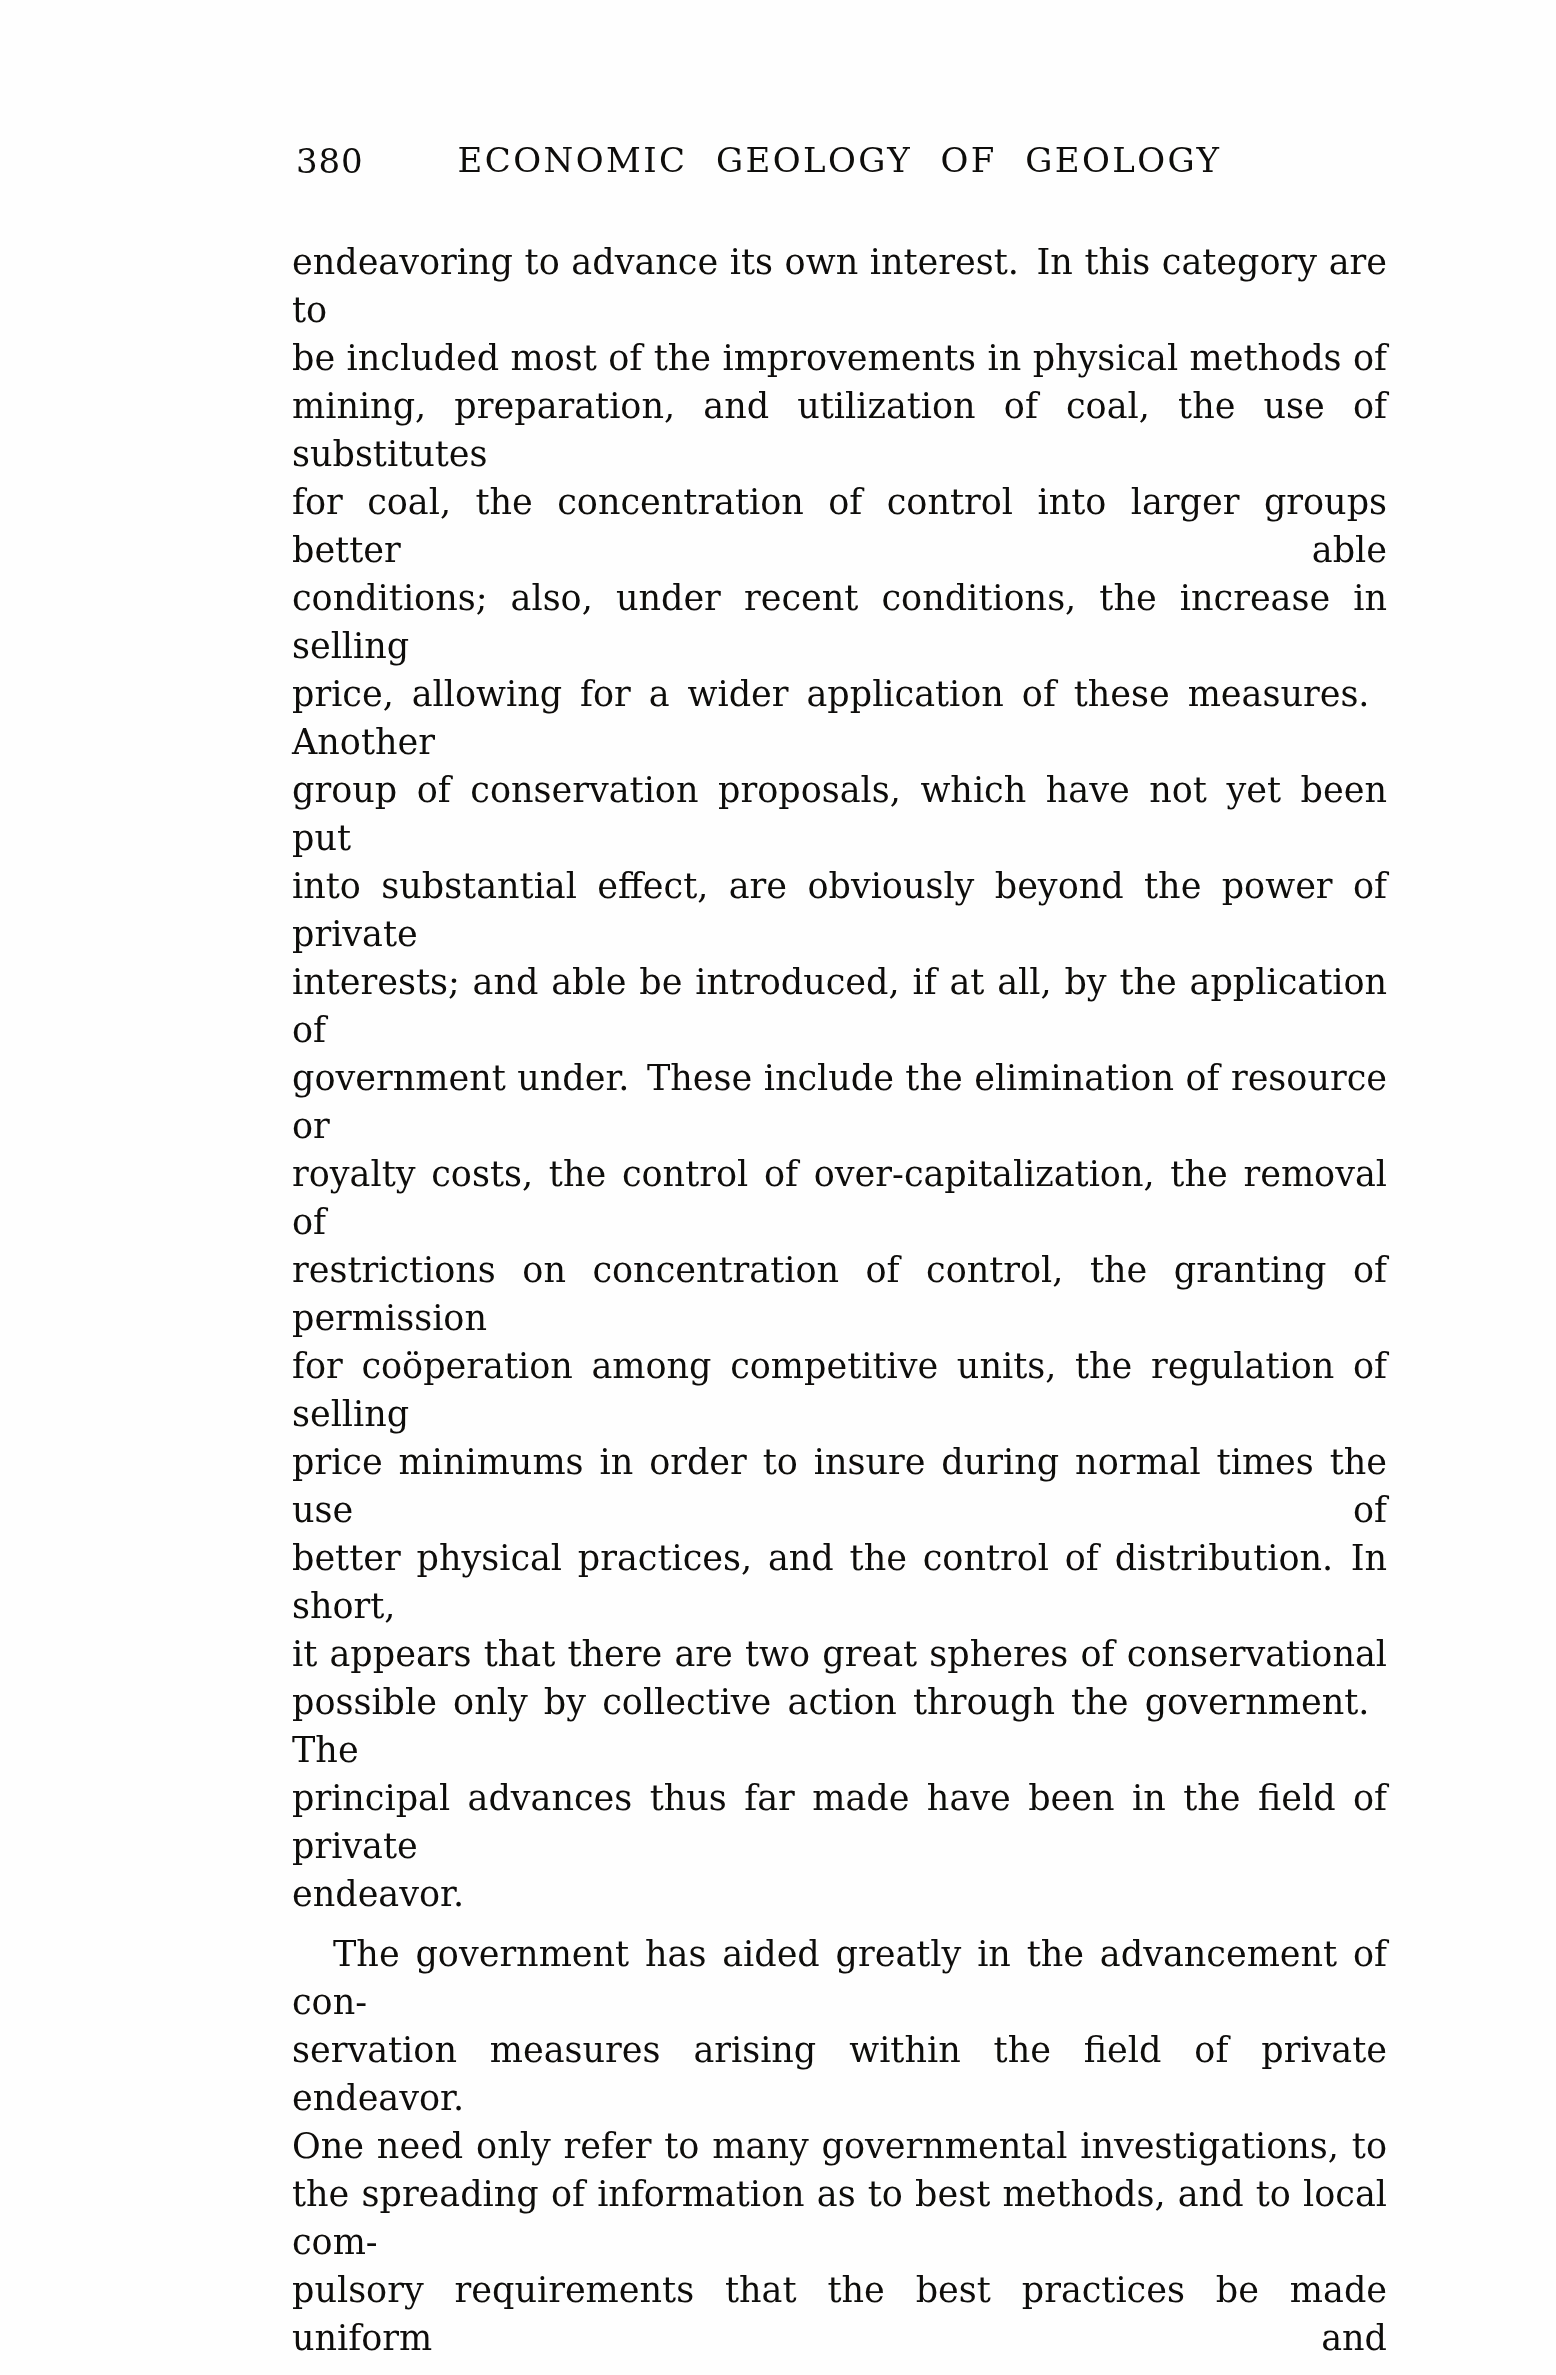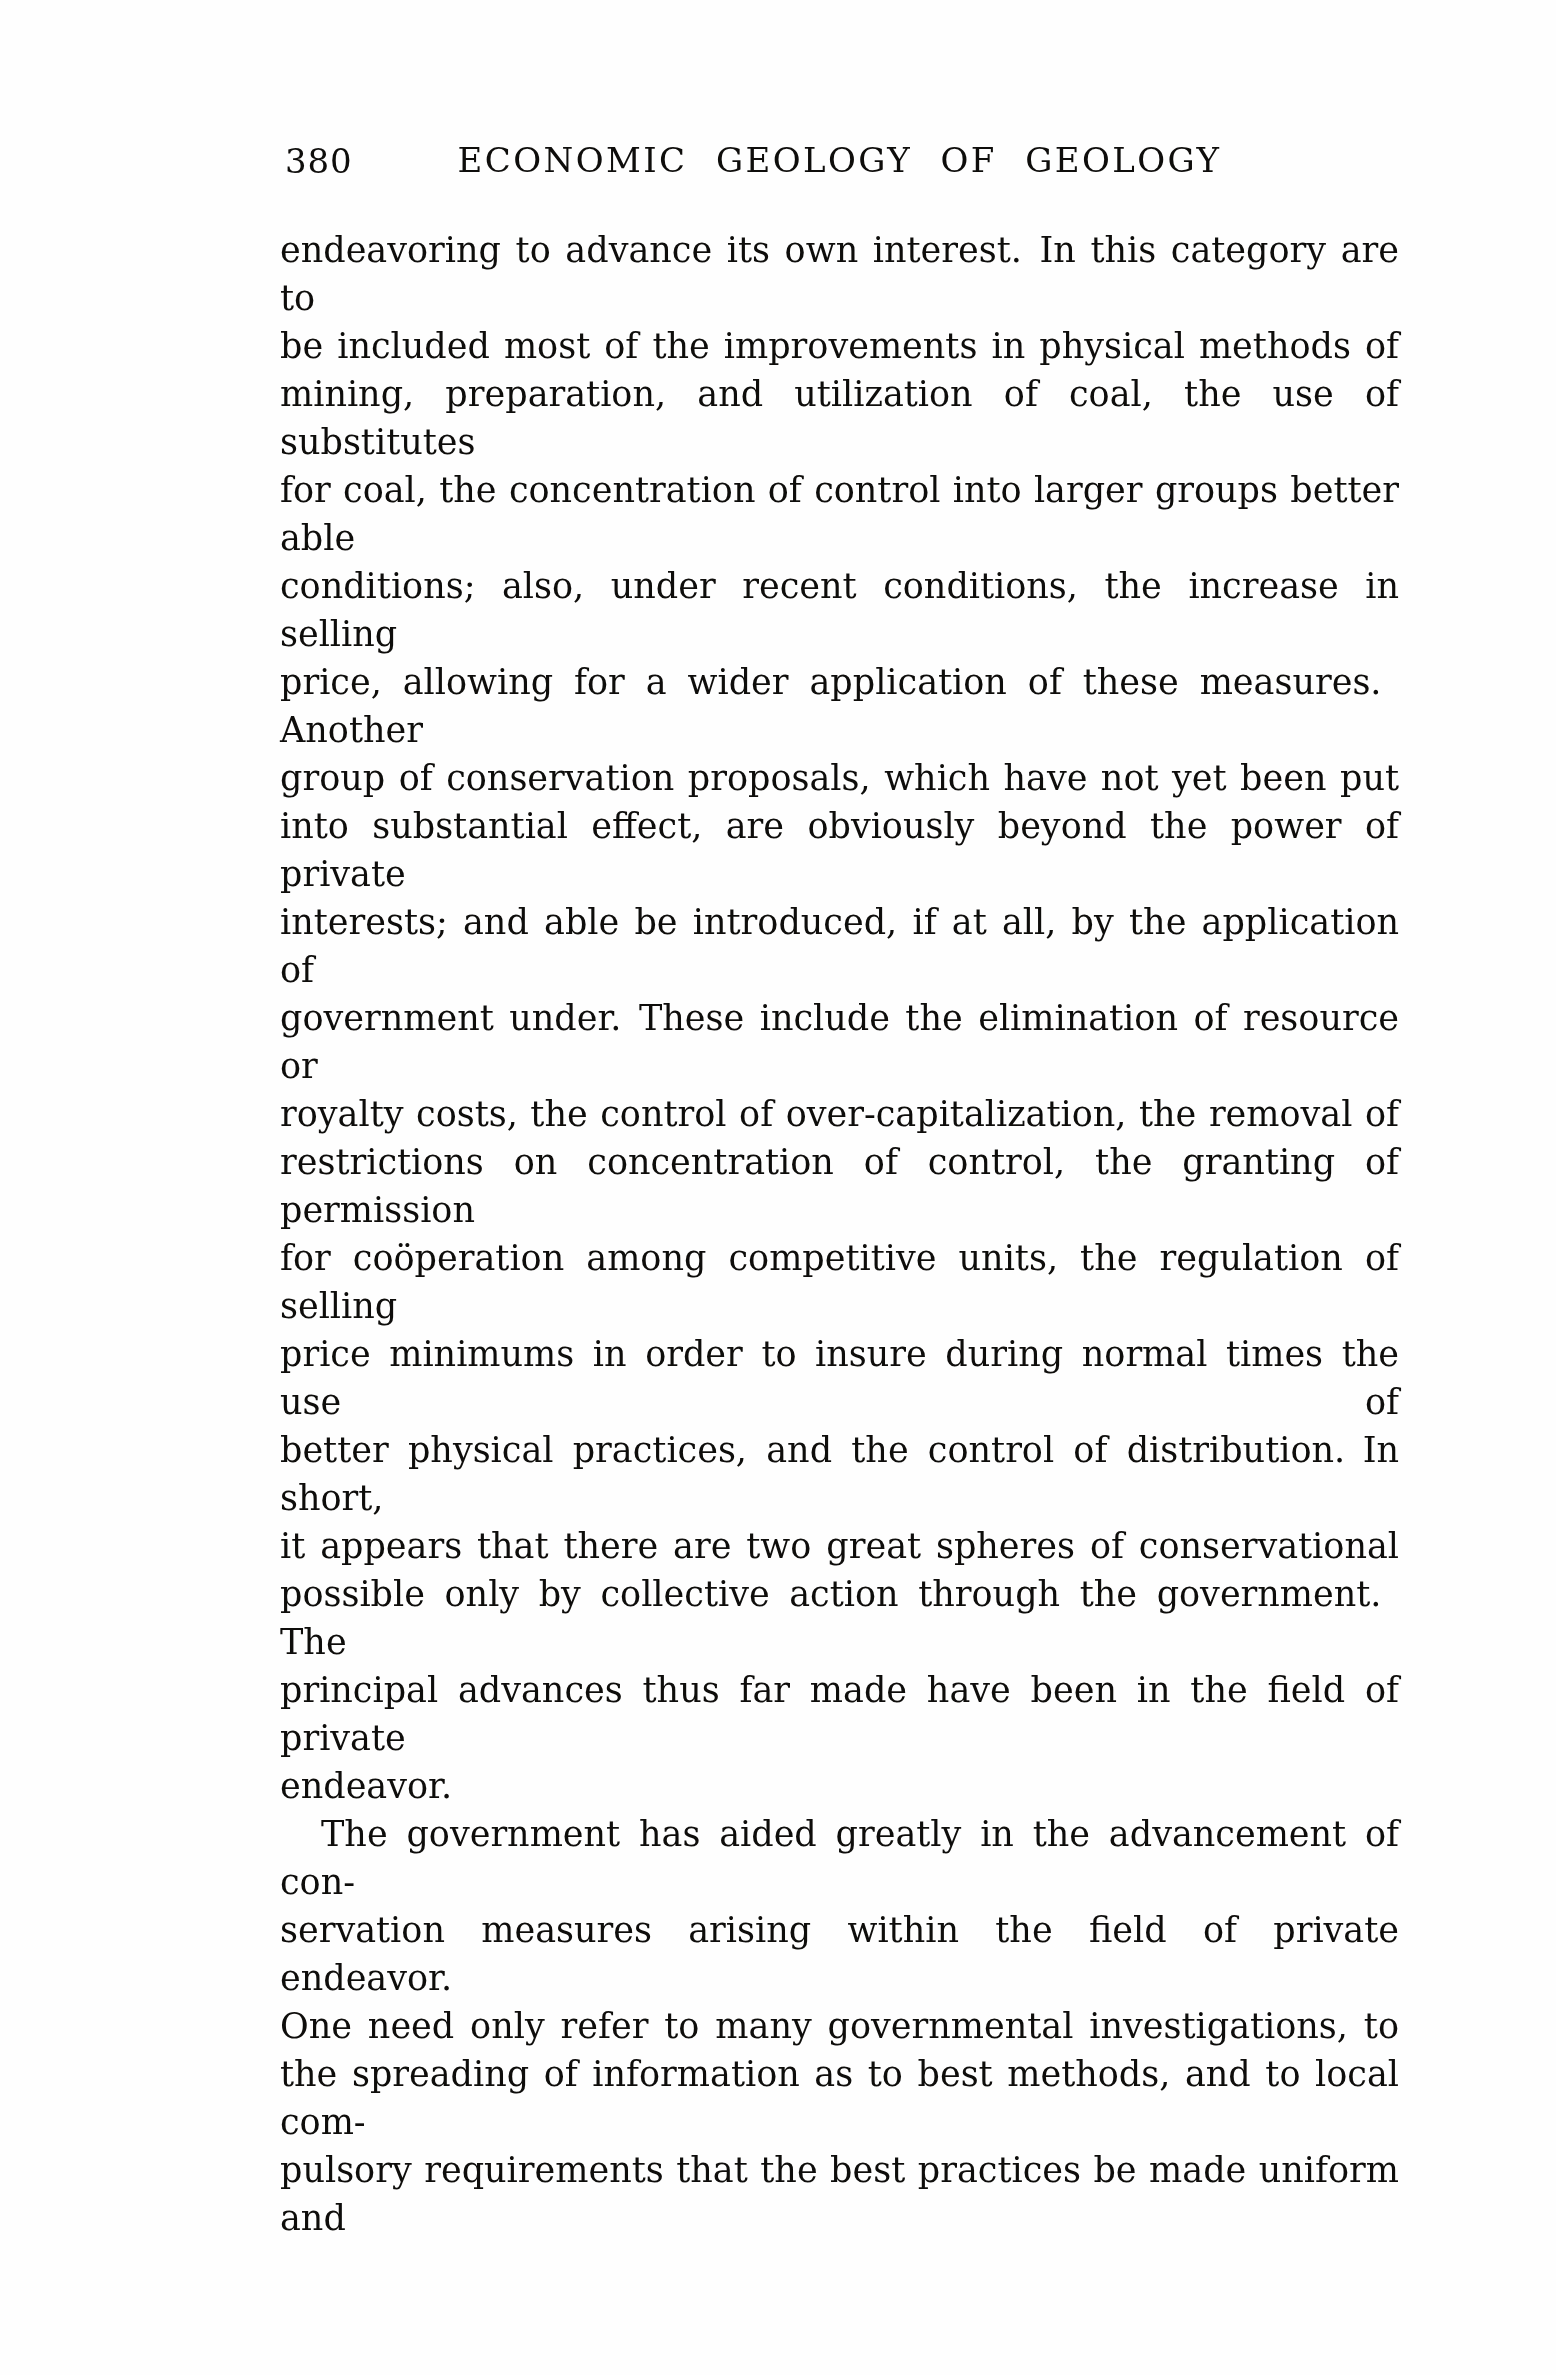--- a/index.html
+++ b/index.html
@@ -21,40 +21,40 @@
     position: absolute;
     left: 280px;
     top: 139px;
     width: 1119px;
     height: 49px;
     font-size: 34px;
     line-height: 43px;
   }
   .pagenum {
     position: absolute;
-    left: 5px;
+    left: 16px;
     top: 0.9px;
     letter-spacing: 0.9px;
   }
   .runtitle {
     display: block;
     text-align: center;
     letter-spacing: 2.4px;
     word-spacing: 0.45em;
     white-space: nowrap;
   }
   .body {
     position: absolute;
     left: 280px;
     top: 226px;
     width: 1119px;
     font-size: 35px;
     line-height: 48px;
   }
-  .paragraph { margin: 0; padding: 0; }
+  .paragraph { margin: 12px; padding: 0; }
   .line {
     text-align: justify;
     text-justify: inter-word;
   }
   .line.jf {
     text-align-last: justify;
   }
   .paragraph.indent .line:first-child {
     text-indent: 41px;
   }

